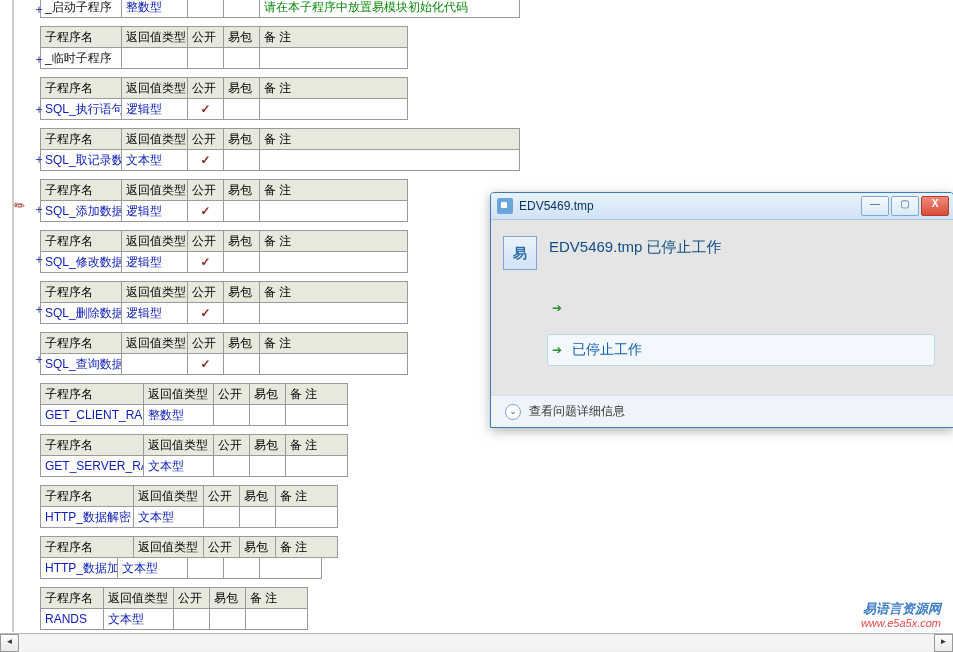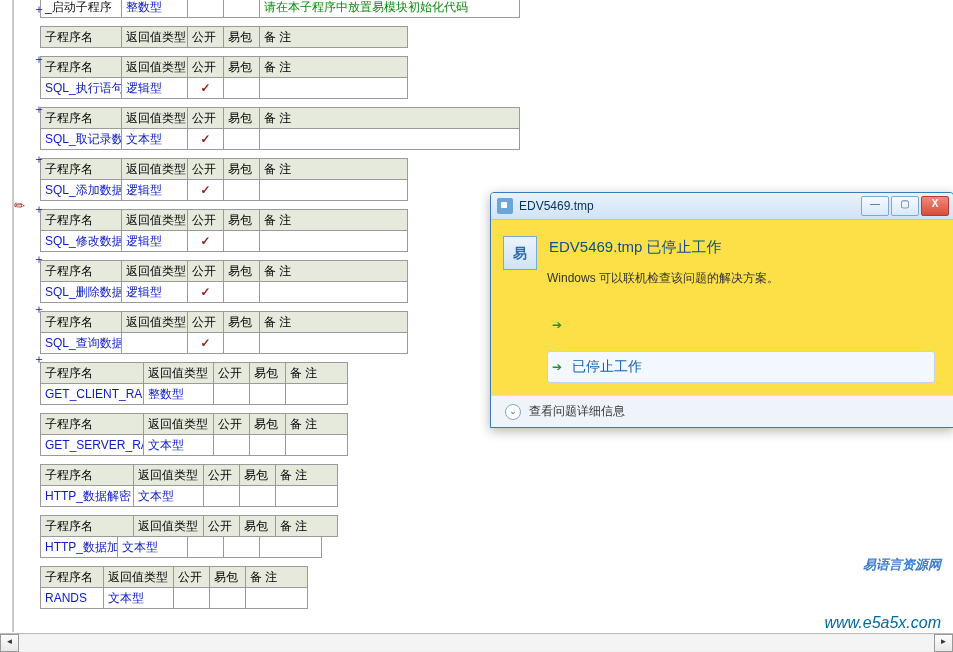--- a/index.html
+++ b/index.html
@@ -158,21 +158,21 @@
     background: #f4f4f4;
   }
 
   
   .dialog {
     position: absolute;
     left: 490px;
     top: 192px;
     width: 462px;
     height: 234px;
-    background: #fde047;
+    background: #e5e5e5;
     border: 1px solid #3a7ab8;
     box-shadow: 0 3px 12px rgba(0,0,0,0.3);
     border-radius: 4px 4px 0 0;
     overflow: hidden;
   }
   .dlg-title {
     height: 26px;
     background: linear-gradient(#e9f2fb, #d0e3f5);
     display: flex;
     align-items: center;
@@ -313,21 +313,21 @@
   
   .watermark {
     position: absolute;
     right: 12px;
     bottom: 22px;
     text-align: right;
     line-height: 14px;
     font-style: italic;
   }
   .wm1 { color: #3e7dcb; font-size: 13px; font-weight: bold;}
-  .wm2 { color: #0369a1; font-size: 16px; margin-top: 44px; }
+  .wm2 { color: #ef4444; font-size: 11px; }
 </style>
 </head>
 <body>
 
 <div class="editor">
   <div class="gutter"></div>
   <div class="gutter-border"></div>
   <div class="pen">✎</div>
 
   <div class="content">
@@ -345,20 +345,27 @@
 
     <div class="grp">
       <div class="row header">
         <div class="cell w-name">子程序名</div>
         <div class="cell w-return">返回值类型</div>
         <div class="cell w-public">公开</div>
         <div class="cell w-easy">易包</div>
         <div class="cell w-note">备 注</div>
       </div>
       <span class="plus" style="top:51px;">＋</span>
+      <div class="row body-row">
+        <div class="cell w-name name-v">_临时子程序</div>
+        <div class="cell w-return type-v"></div>
+        <div class="cell w-public"></div>
+        <div class="cell w-easy"></div>
+        <div class="cell w-note"></div>
+      </div>
     </div>
 
     <div class="grp">
       <div class="row header">
         <div class="cell w-name">子程序名</div>
         <div class="cell w-return">返回值类型</div>
         <div class="cell w-public">公开</div>
         <div class="cell w-easy">易包</div>
         <div class="cell w-note">备 注</div>
       </div>
@@ -558,21 +565,20 @@
       <div class="dlg-btn">—</div>
       <div class="dlg-btn">▢</div>
       <div class="dlg-btn close">X</div>
     </div>
   </div>
   <div class="dlg-body">
     <div class="dlg-row1">
       <div class="app-ico"></div>
       <div class="dlg-h1">EDV5469.tmp 已停止工作</div>
     </div>
-    <div class="dlg-sub">Windows 可以联机检查该问题的解决方案。</div>
     <div class="dlg-links">
       <div class="dlg-link">
         <span class="arw">➔</span>
       </div>
       <div class="dlg-link active">
         <span class="arw">➔</span>
         <span>已停止工作</span>
       </div>
     </div>
   </div>

